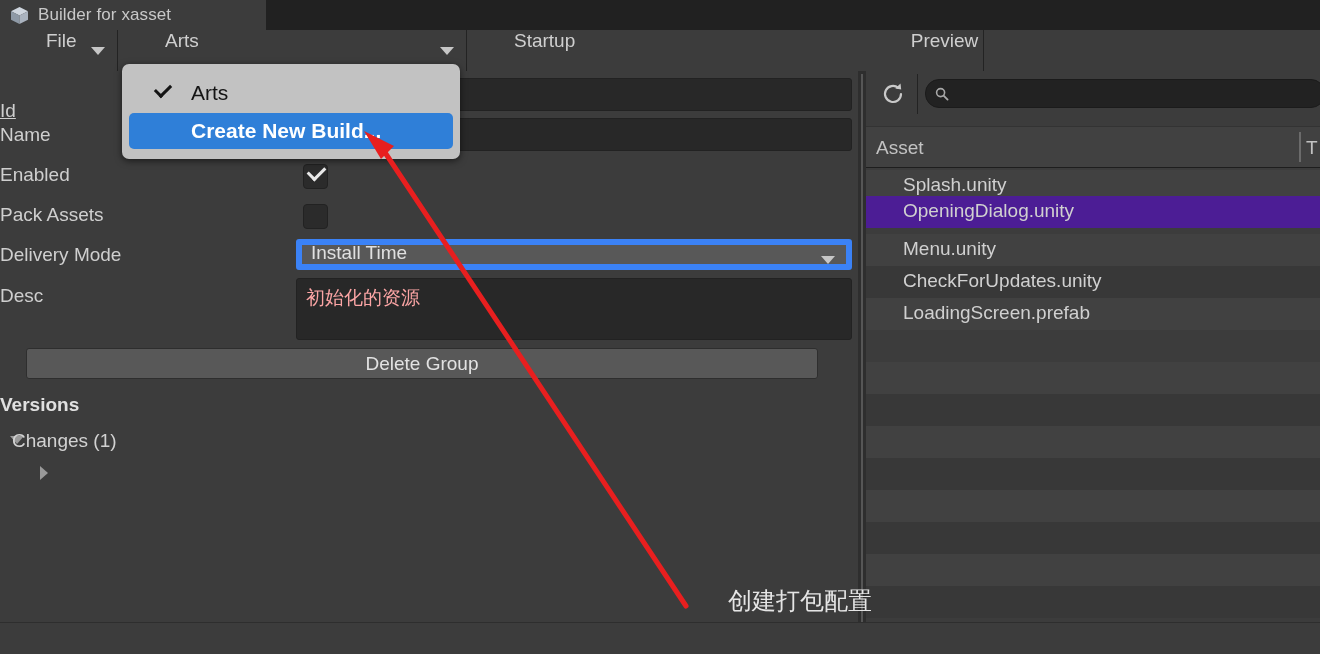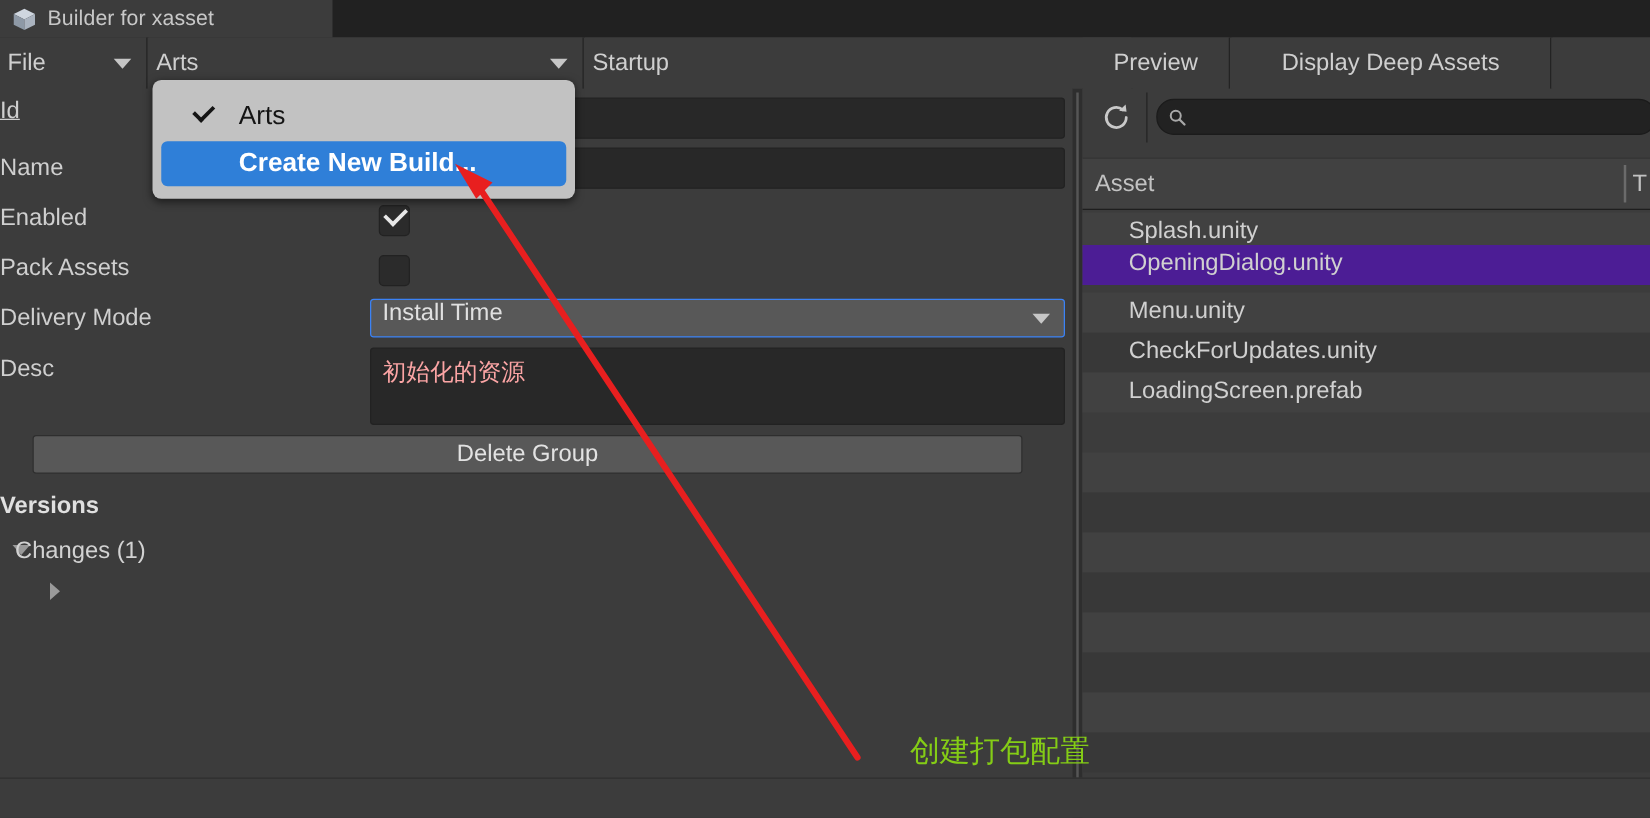--- a/index.html
+++ b/index.html
@@ -58,26 +58,26 @@
     position: absolute;
     left: 0; top: 30px;
     width: 1320px; height: 41px;
     background: #3c3c3c;
   }
   .tbbtn {
     position: absolute;
     top: 0; height: 41px;
     box-sizing: border-box;
     display: flex;
-    align-items: center;
     background: #3c3c3c;
     border-right: 1px solid #232323;
     font-size: 19px;
     color: #cfcfcf;
     white-space: nowrap;
+    padding-left: 40px;
   }
   .tbbtn .lbl { padding-left: 6px; }
   .caret {
     width: 0; height: 0;
     border-left: 7px solid transparent;
     border-right: 7px solid transparent;
     border-top: 8px solid #c6c6c6;
     position: absolute;
   }
 
@@ -97,25 +97,25 @@
   .field-dark {
     position: absolute;
     background: #282828;
     border: 1px solid #222;
     border-radius: 3px;
     box-sizing: border-box;
   }
   .field-gray {
     position: absolute;
     background: #585858;
-    border: 1px solid #3b82f6;
+    border: 6px solid #3b82f6;
     border-radius: 3px;
     box-sizing: border-box;
     display: flex;
-    align-items: flex-start;
+    align-items: flex-end;
     font-size: 19px;
     color: #e0e0e0;
     padding-left: 9px;
   }
   .checkbox {
     position: absolute;
     width: 25px; height: 25px;
     background: #2b2b2b;
     border: 1px solid #222;
     border-radius: 4px;
@@ -285,21 +285,21 @@
     position: absolute;
     left: 0; top: 0;
     width: 1320px; height: 654px;
     pointer-events: none;
     z-index: 60;
   }
   .annot-text {
     position: absolute;
     left: 728px; top: 585px;
     font-size: 24px;
-    color: #84cc16;
+    color: #e5e5e5;
     z-index: 61;
     white-space: nowrap;
   }
 
   .bottombar {
     position: absolute;
     left: 0; top: 622px;
     width: 1320px; height: 32px;
     background: #3c3c3c;
     border-top: 1px solid #2e2e2e;
@@ -332,29 +332,26 @@
       <span class="lbl">Arts</span>
       <span class="caret" style="right:12px; top:17px;"></span>
     </div>
     <div class="tbbtn" style="left:468px; width:438px;">
       <span class="lbl">Startup</span>
       <span class="caret" style="right:12px; top:17px;"></span>
     </div>
     <div class="tbbtn" style="left:866px; width:118px; justify-content:center;">
       <span>Preview</span>
     </div>
-    <div class="tbbtn" style="left:985px; width:256px; justify-content:center;">
-      <span>Display Deep Assets</span>
-    </div>
     <div class="tbbtn" style="left:1242px; width:78px; border-right:none;"></div>
   </div>
 
   <div class="leftpanel"></div>
 
-  <span class="row-label" style="left:0px; top:78px;text-decoration:underline;">Id</span>
+  <span class="row-label" style="left:0px; top:100px;text-decoration:underline;">Id</span>
   <div class="field-dark" style="left:296px; top:78px; width:556px; height:33px;"></div>
 
   <span class="row-label" style="left:0px; top:124px;">Name</span>
   <div class="field-dark" style="left:296px; top:118px; width:556px; height:33px;"></div>
 
   <span class="row-label" style="left:0px; top:164px;">Enabled</span>
   <div class="checkbox" style="left:303px; top:164px;">
     <span class="checkmark"></span>
   </div>
 

